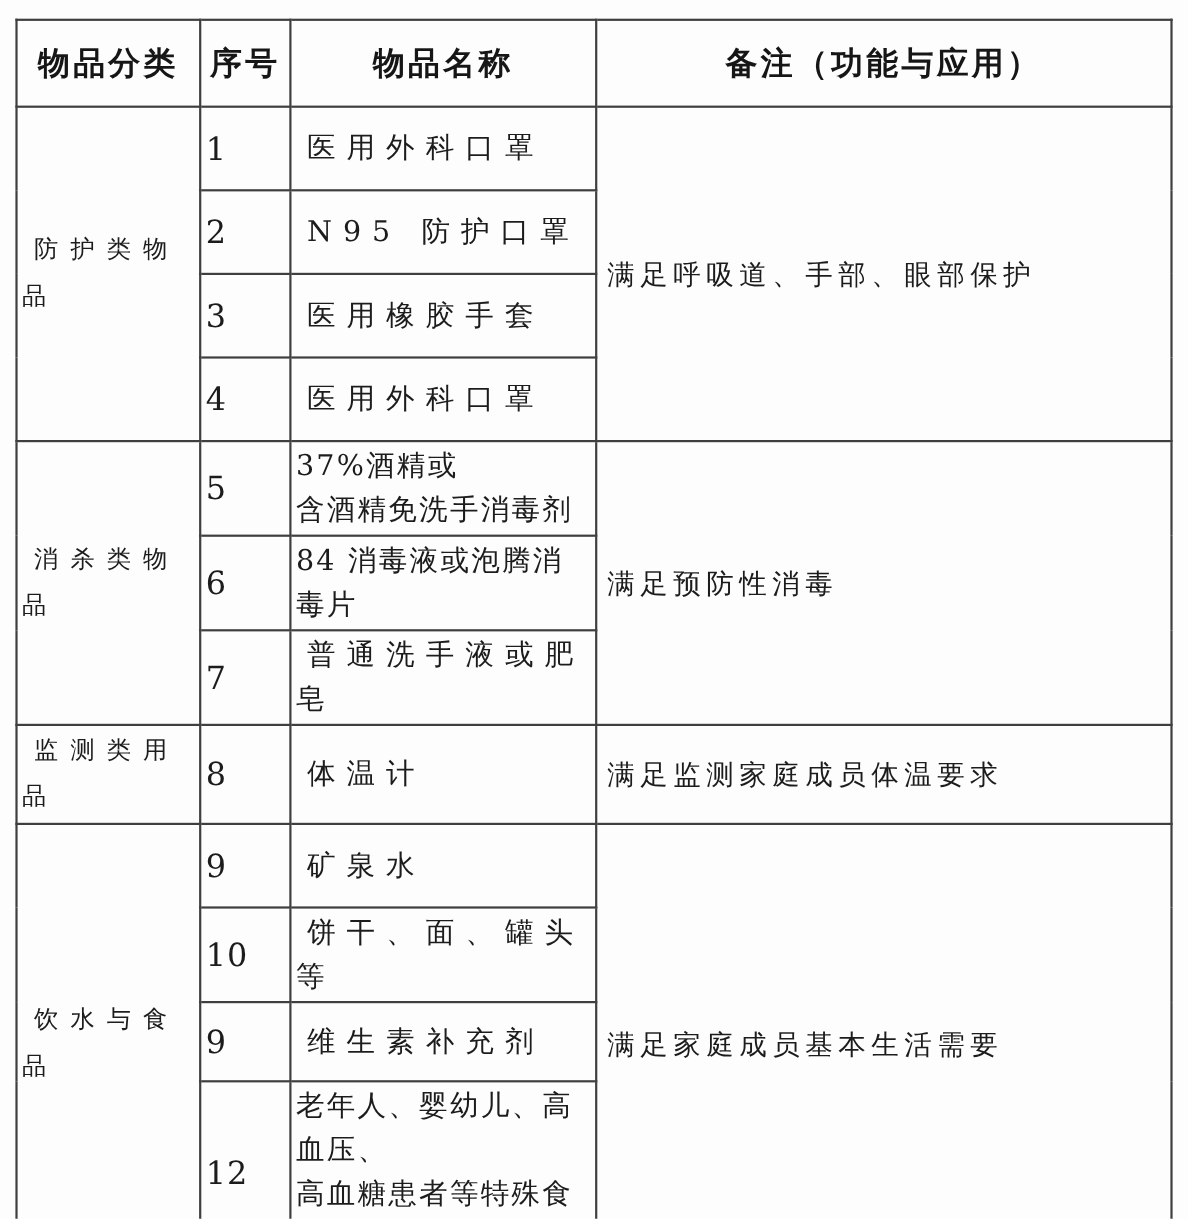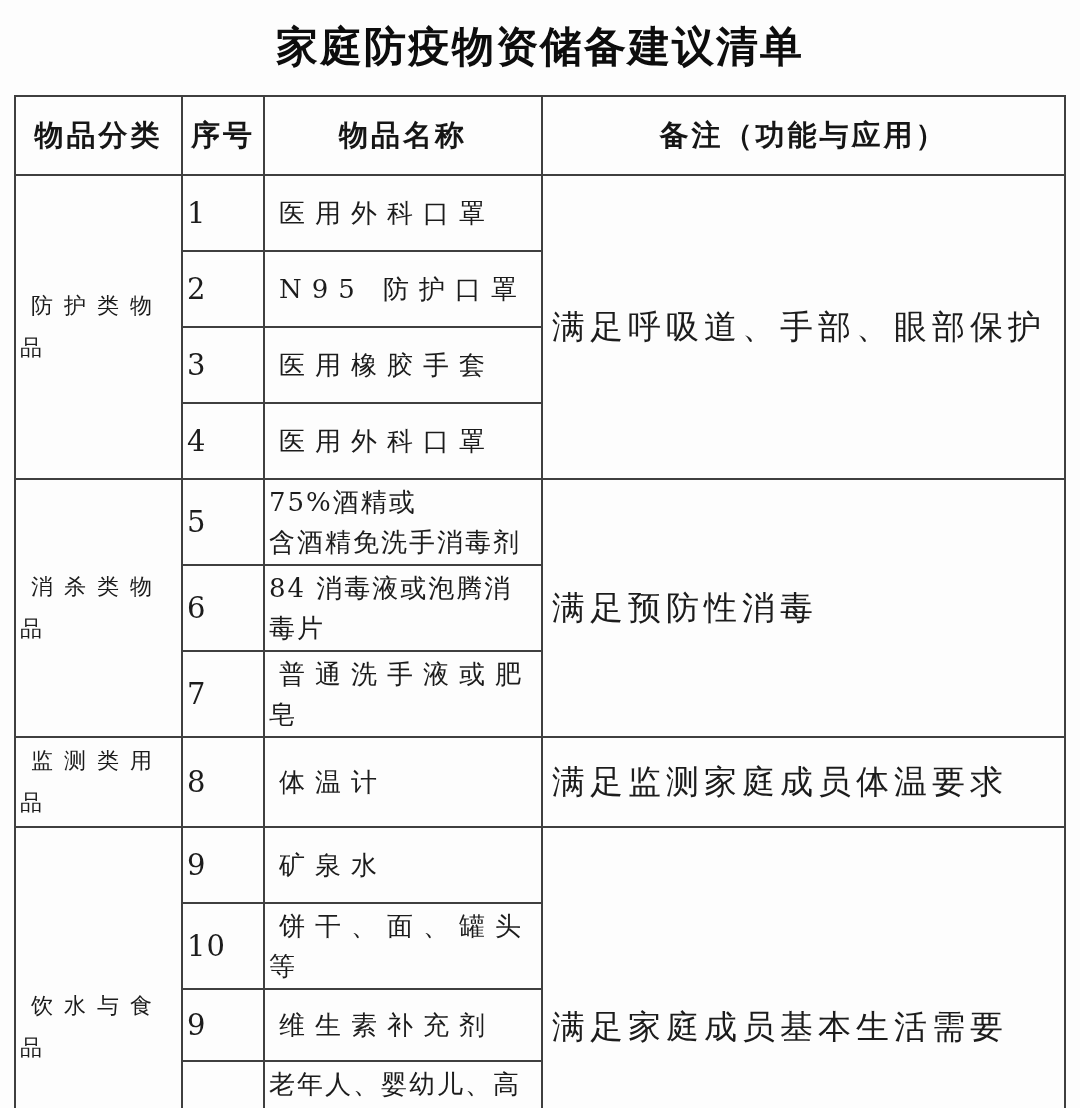--- a/index.html
+++ b/index.html
@@ -63,36 +63,35 @@
     text-indent: 10px;
     border-radius: 20px;
   }
   td.cat {
     font-size: 22px;
     letter-spacing: 11px;
     text-indent: 11px;
     line-height: 42px;
   }
   td.rem {
-    font-size: 33px;
+    font-size: 25px;
     letter-spacing: 5px;
     text-indent: 5px;
   }
   tr.h-header { height: 79px; }
   tr.h-std    { height: 76px; }
   tr.h-r5     { height: 78px; }
   tr.h-r11    { height: 72px; }
   tr.h-r12    { height: 84px; }
 </style>
 </head>
 <body>
 
 <div class="page">
 
-  <div class="title">家庭防疫物资储备建议清单</div>
 
   <table class="supplies">
     <colgroup>
       <col style="width:167px">
       <col style="width:82px">
       <col style="width:278px">
       <col style="width:523px">
     </colgroup>
 
     <tbody>
@@ -118,21 +117,21 @@
       <td class="item sp">医用橡胶手套</td>
     </tr>
     <tr class="h-std">
       <td class="num">4</td>
       <td class="item sp">医用外科口罩</td>
     </tr>
 
     <tr class="h-r5">
       <td class="cat" rowspan="3">消杀类物品</td>
       <td class="num">5</td>
-      <td class="item">75%酒精或
+      <td class="item">37%酒精或
 含酒精免洗手消毒剂</td>
       <td class="rem" rowspan="3">满足预防性消毒</td>
     </tr>
     <tr class="h-std">
       <td class="num">6</td>
       <td class="item">84 消毒液或泡腾消毒片</td>
     </tr>
     <tr class="h-std">
       <td class="num">7</td>
       <td class="item sp">普通洗手液或肥皂</td>

